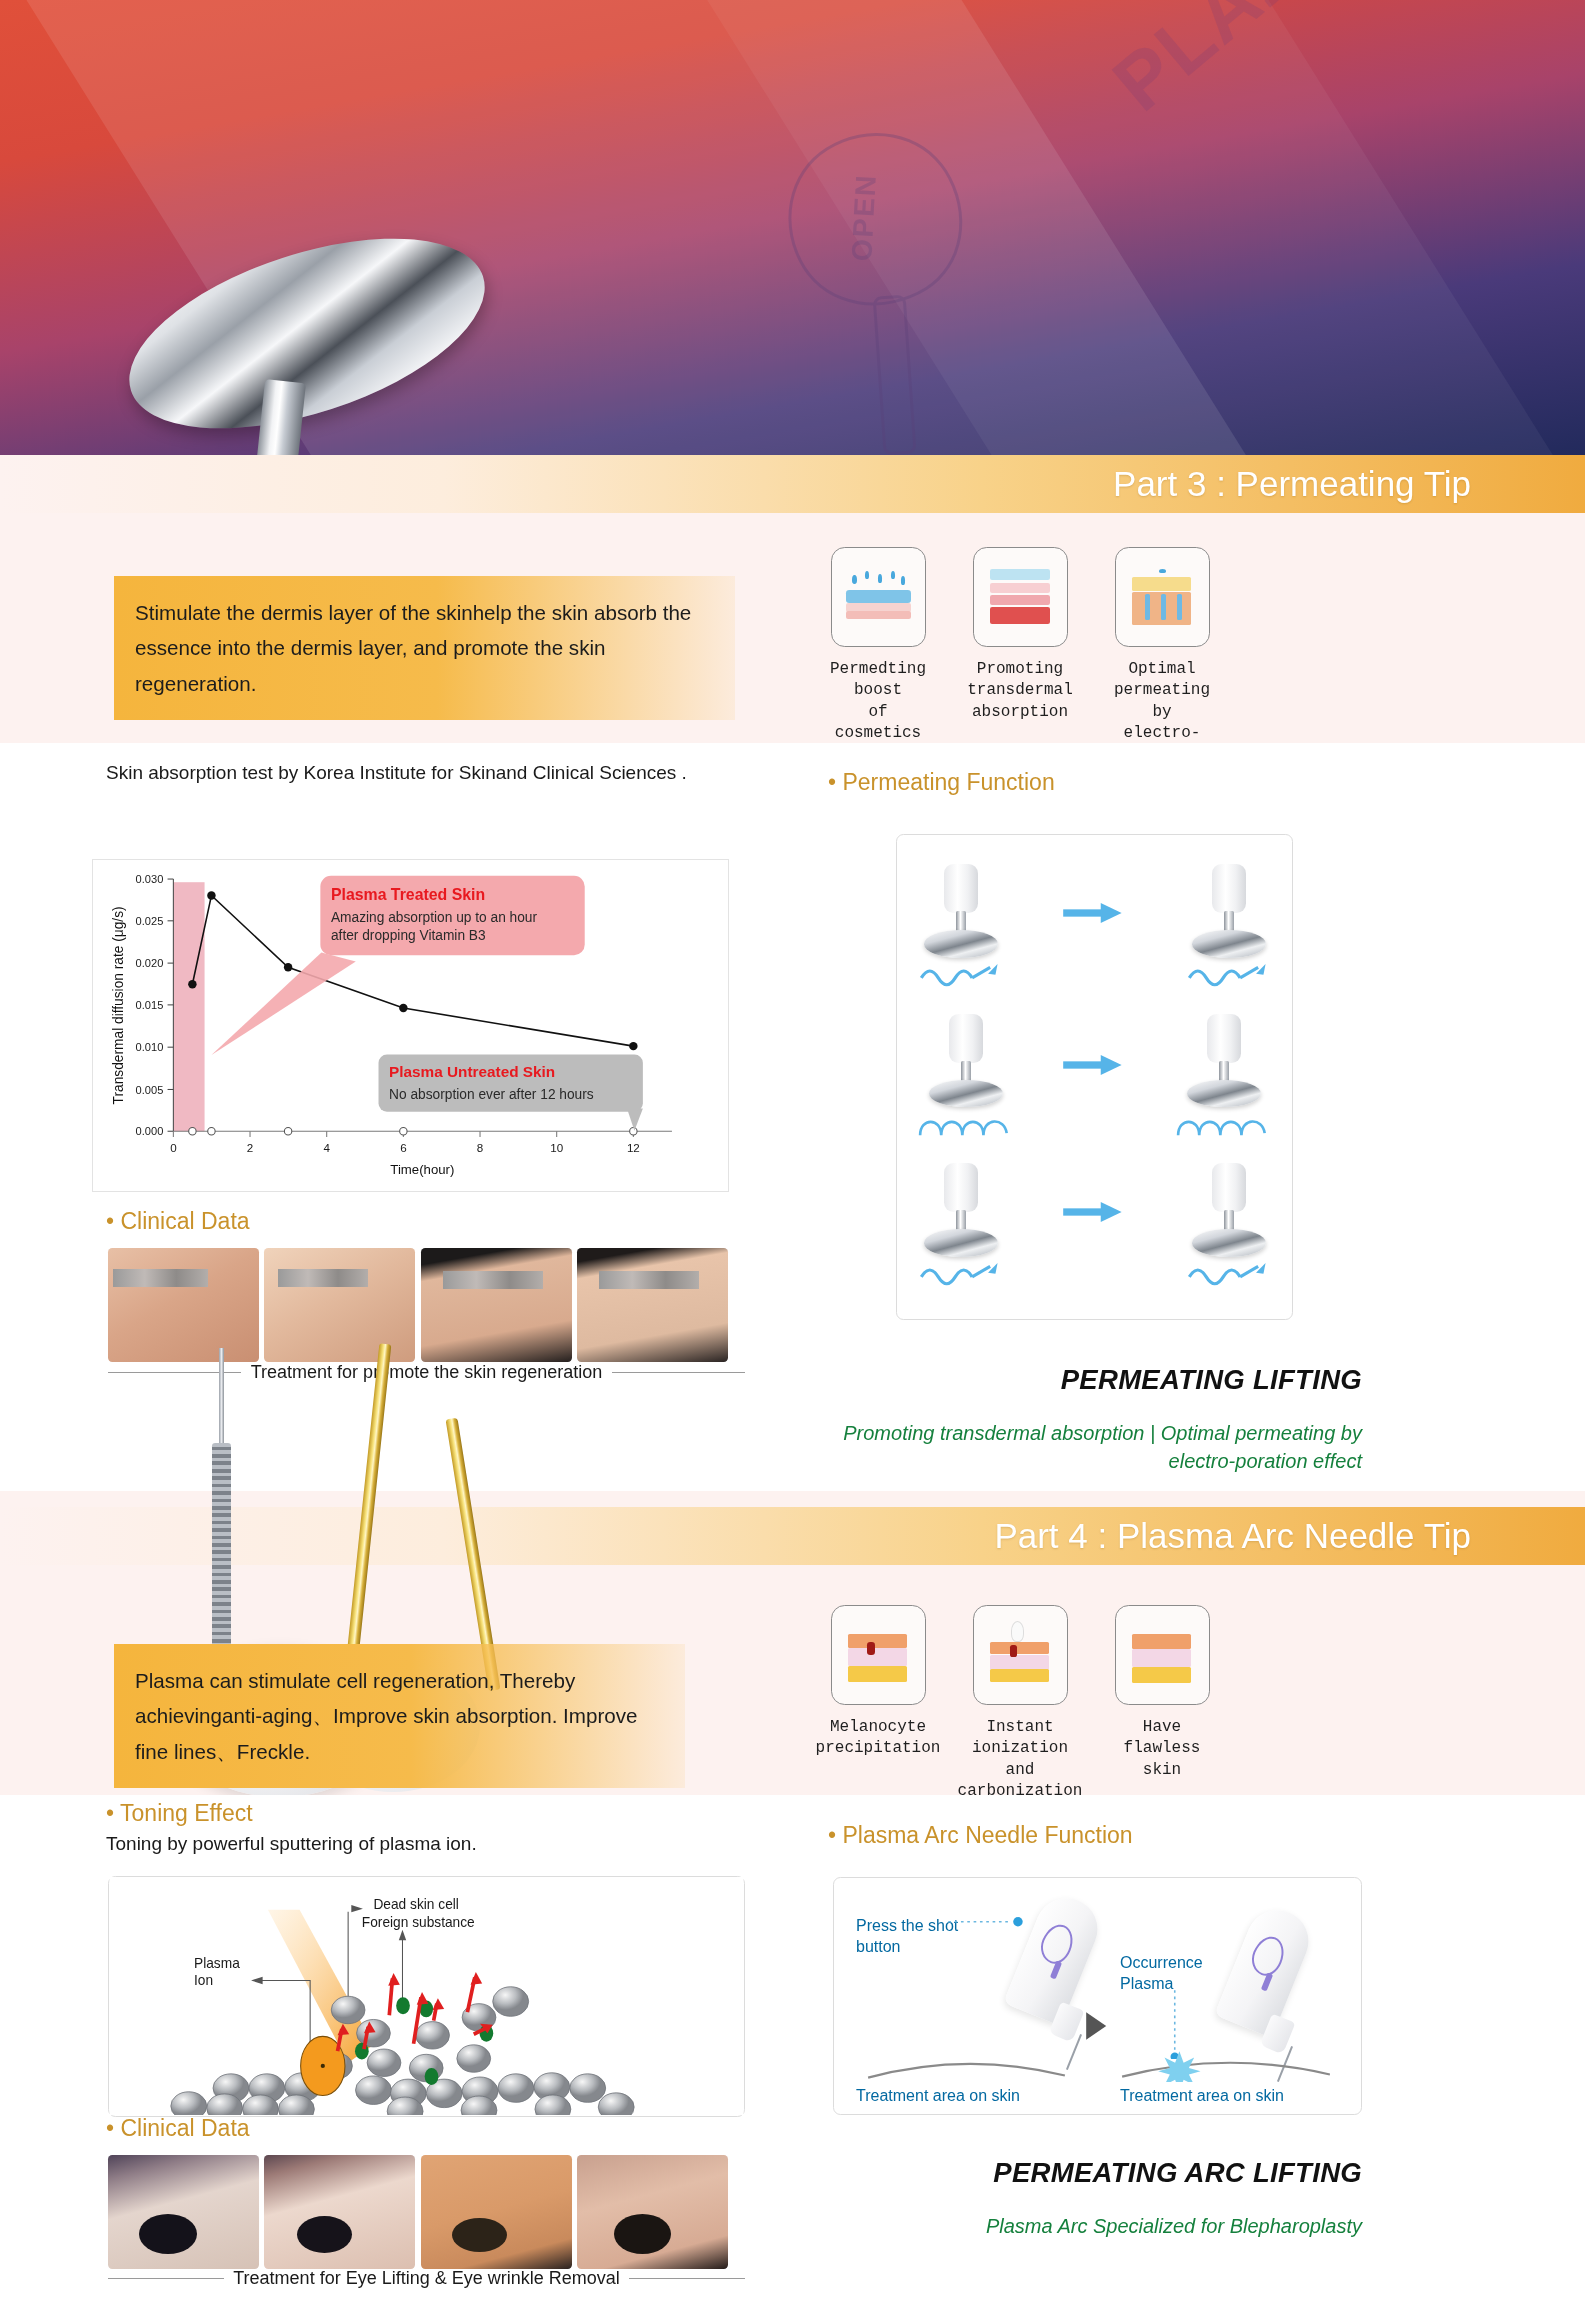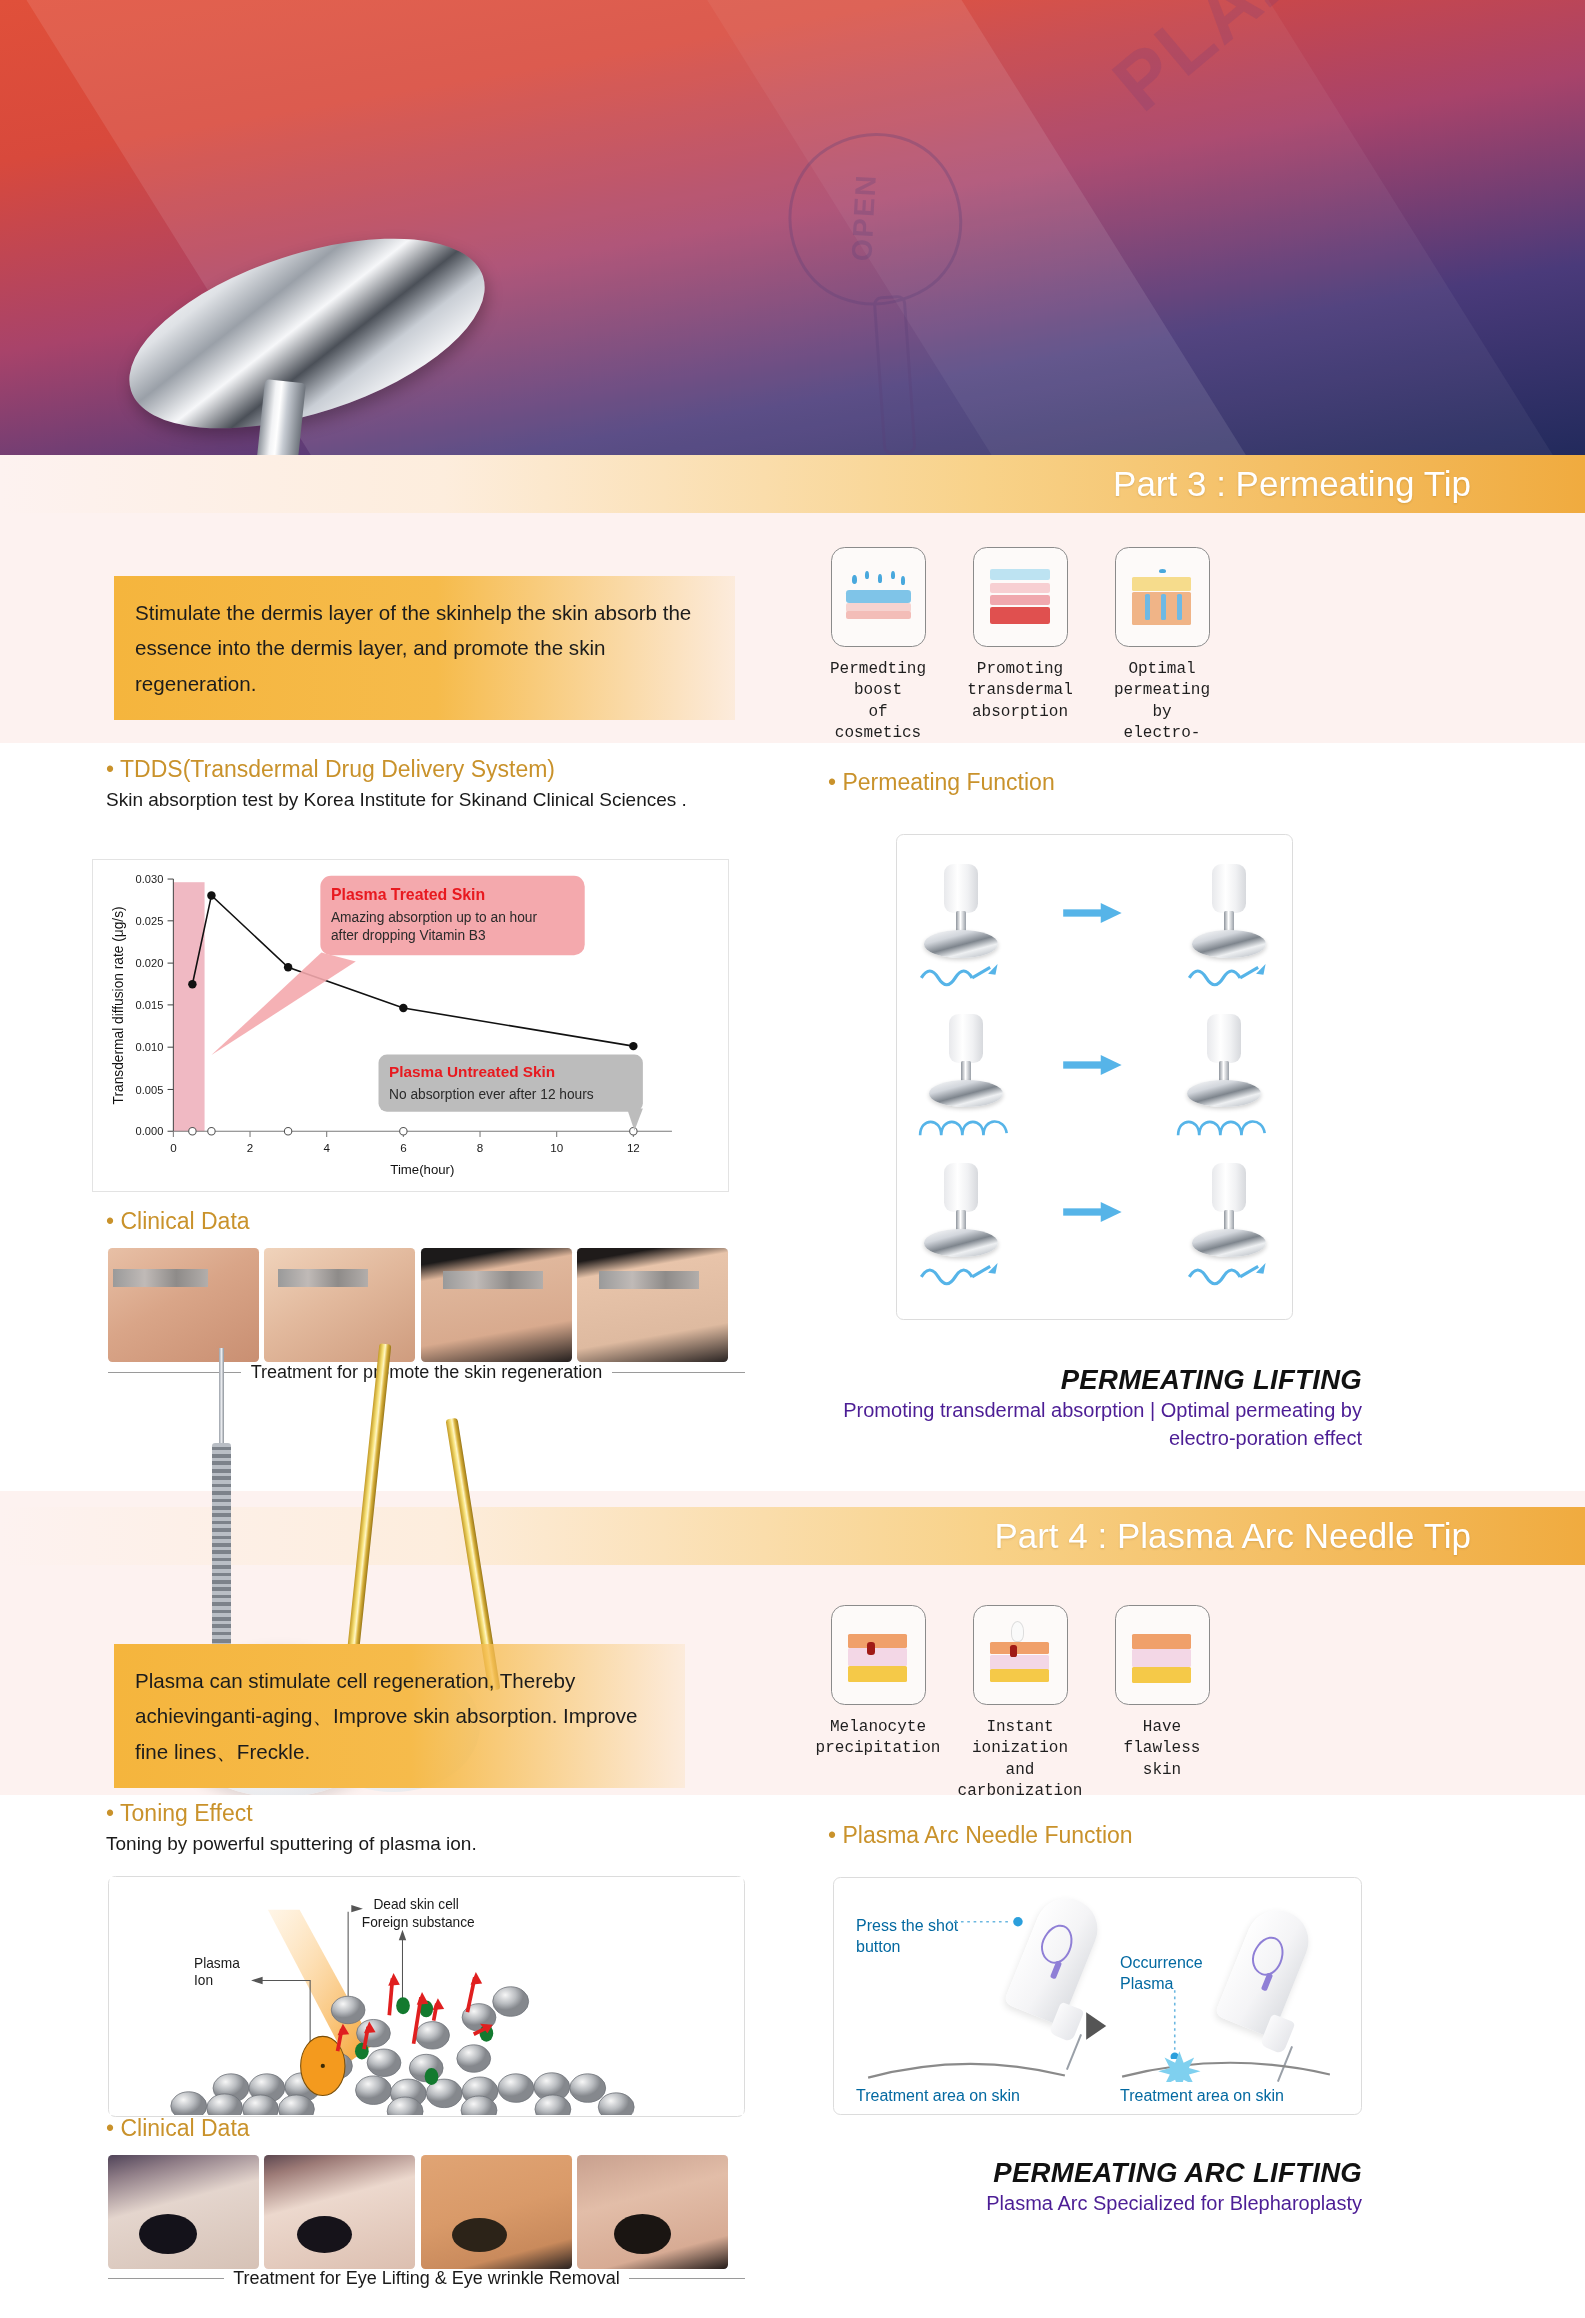--- a/index.html
+++ b/index.html
@@ -77,21 +77,21 @@
   .ph { width:151px; height:114px; border-radius:4.2px; overflow:hidden; position:relative; }
   .censor { position:absolute; height:18px; background:linear-gradient(90deg,#9a9a9a,#c0bab7,#8e8b89,#b3aeab); }
   .caption-line { position:absolute; display:flex; align-items:center; gap:9.5px; }
   .caption-line .ln { height:1.1px; background:#9a9a9a; flex:1; }
   .caption-line .cap { font-size:18px; color:#1a1a1a; white-space:nowrap; }
 
   
   .panel { position:absolute; background:#ffffff; border:1.1px solid #dcdcdc; border-radius:7.4px; }
   .bigcap { position:absolute; text-align:right; width:100%; }
   .bigcap .t1 { font-size:27.5px; font-style:italic; font-weight:700; letter-spacing:0.3px; color:#111; }
-  .bigcap .t2 { font-size:20px; line-height:1.42; color:#4c1d95; margin-top:0; }
+  .bigcap .t2 { font-size:20px; line-height:1.42; color:#15803d; margin-top:23px;font-style:italic; }
 
   
   .dev { position:relative; width:79px; height:98px; }
   .dev .cap { position:absolute; left:23px; top:0; width:34px; height:49px;
               background:linear-gradient(90deg,#e8e9ec,#ffffff 40%,#f0f1f3 70%,#d7d9dd); border-radius:9.5px; }
   .dev .stem { position:absolute; left:35px; top:47px; width:9.5px; height:24px;
               background:linear-gradient(90deg,#8e949c,#ffffff 45%,#9aa0a8); border-radius:1.6px; }
   .dev .base { position:absolute; left:3.2px; top:66px; width:74px; height:27.5px; border-radius:50%;
               background:linear-gradient(165deg,#ffffff 0%,#d2d6dc 30%,#7e858d 52%,#eef0f2 70%,#aab0b8 100%);
               box-shadow:0 2.1px 4.2px rgba(0,0,0,.18); }
@@ -180,24 +180,20 @@
       </div>
       <div class="ilabel" style="white-space:pre-line">Optimal permeating
 by electro-poration
 effect</div>
     </div>
   </div>
 
   <div style="position:absolute;left:0;top:743px;width:1585px;height:748px;background:#ffffff;"></div>
 
   <div style="position:absolute;left:106px;top:756px;width:661px;">
-    <div class="h2">
-      <span class="dot">•</span>
-      <span>TDDS(Transdermal Drug Delivery System)</span>
-    </div>
     <div class="sub">Skin absorption test by Korea Institute for Skinand Clinical Sciences .</div>
   </div>
 
   <div class="chart-card" style="left:92px; top:859px; width:637px; height:333px;">
     <svg class="chart-svg" width="635" height="331" viewBox="0 0 1201 626">
       <rect x="0" y="0" width="1201" height="626" fill="#ffffff"></rect>
 
       <rect x="152" y="42" width="59" height="471" fill="#f0b9c3"></rect>
 
       <line x1="152" y1="36" x2="152" y2="513" stroke="#4a4a4a" stroke-width="2"></line>

